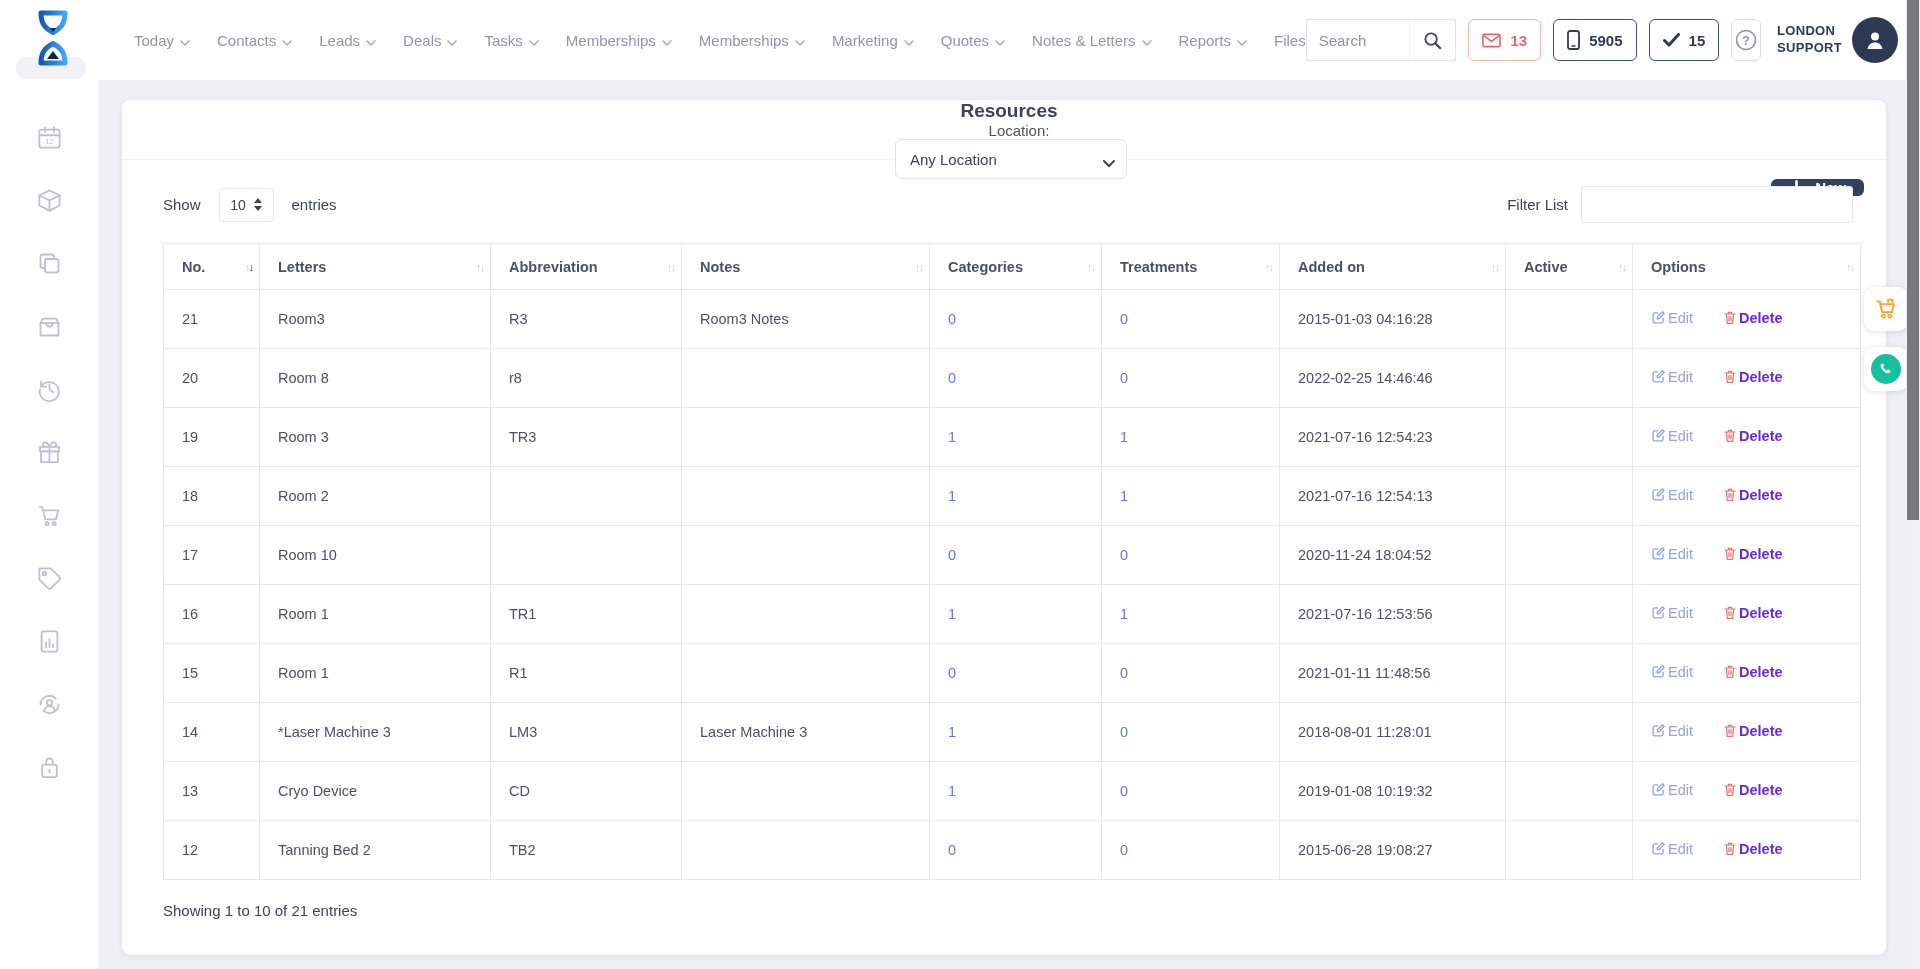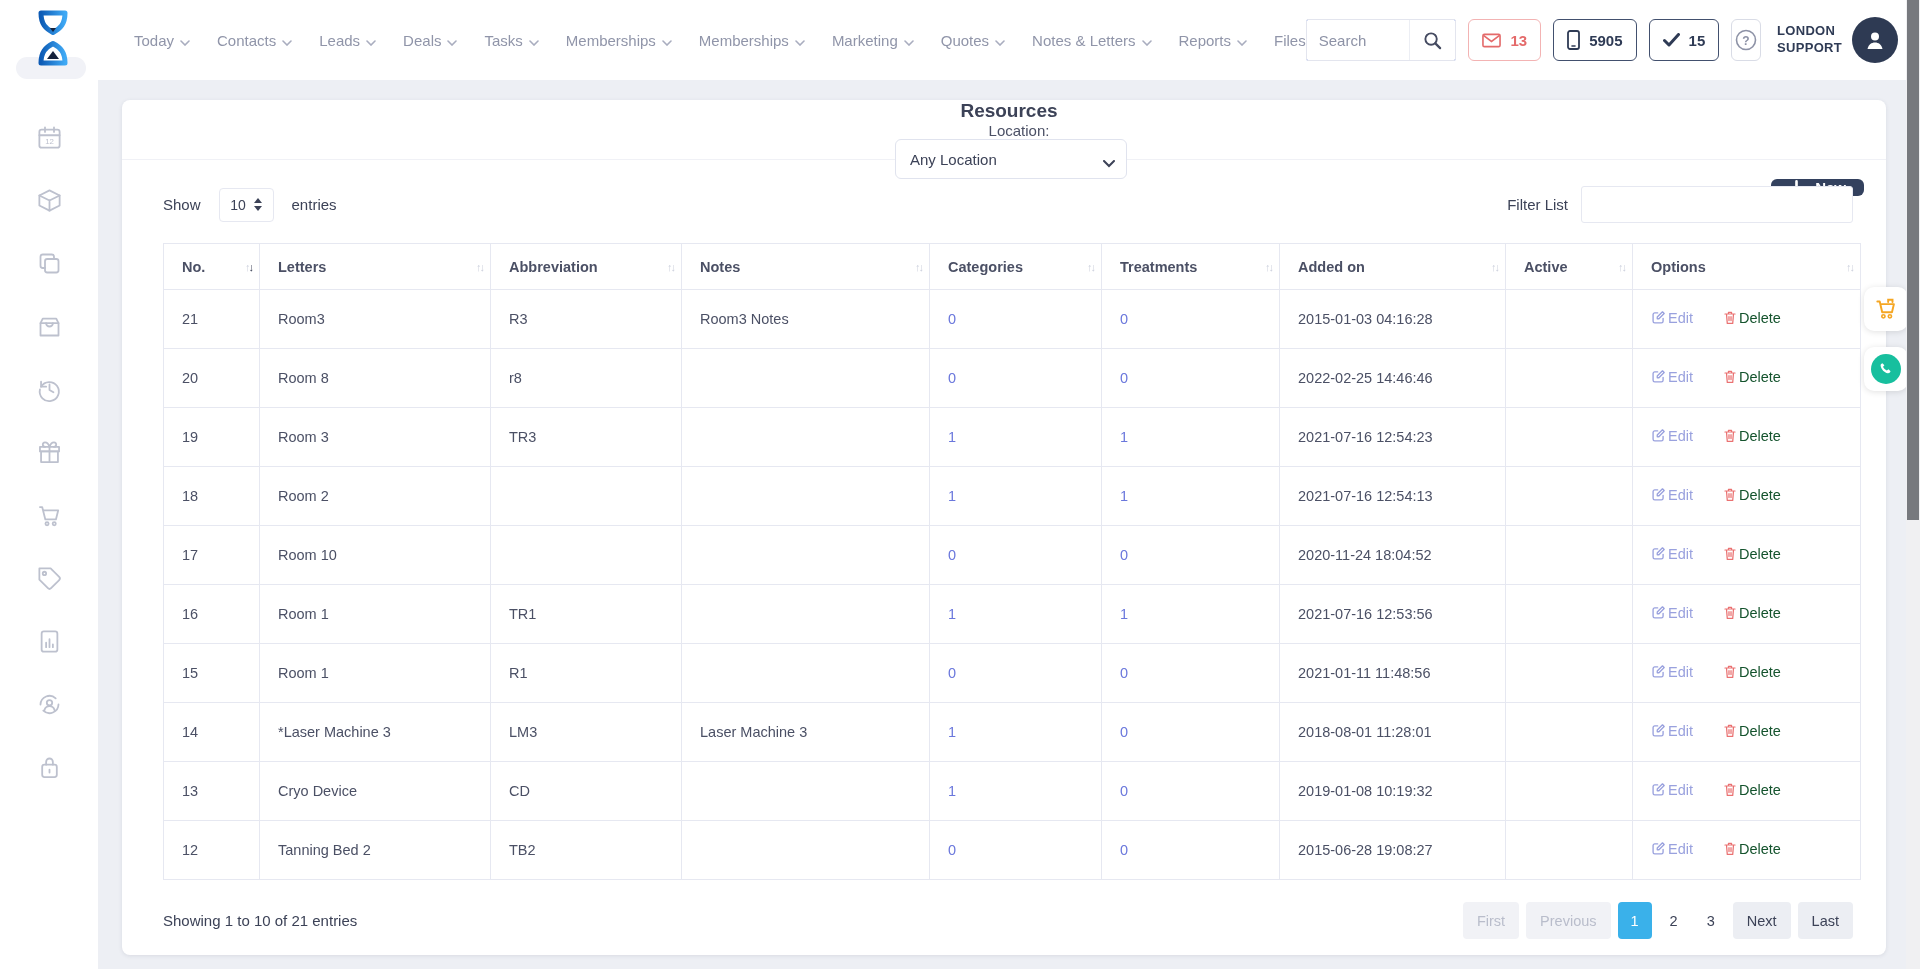--- a/index.html
+++ b/index.html
@@ -83,21 +83,21 @@
           font-size:11px; color:#ccd0dd; letter-spacing:-2px; font-weight:normal; }
   .sort b { font-weight:normal; color:#ccd0dd; }
   .sort b.active { color:#3c4257; }
   td.cell-link { color:#6a77dc; cursor:pointer; }
   .checkbox { width:17px; height:17px; background:#1766e0; border-radius:3px; position:relative;
               cursor:pointer; }
   .checkbox::after { content:"✓"; position:absolute; left:2.5px; top:0.5px; color:#fff;
                      font-size:13px; font-weight:bold; }
   .opt-link { display:inline-flex; align-items:flex-start; gap:2px; cursor:pointer; font-size:14.5px; }
   .opt-edit { color:#99a1de; margin-right:30px; }
-  .opt-delete { color:#14532d; }
+  .opt-delete { color:#6d28d9;font-weight:bold; }
   
   .table-footer { display:flex; justify-content:space-between; align-items:center; margin-top:22px; }
   .summary { font-size:15px; color:#3c4257; }
   .pagination { display:flex; align-items:center; gap:7px; }
   .pg { height:37px; border-radius:4px; font-size:14.5px; display:flex; align-items:center;
         padding:0 14px; cursor:pointer; user-select:none; }
   .pg.disabled { background:#f1f2f6; color:#b9bdcb; cursor:default; }
   .pg.btn { background:#eceef3; color:#3c4257; }
   .pg.num { background:transparent; color:#3c4257; padding:0 11px; }
   .pg.active { background:#3ab1ea; color:#fff; padding:0 13px; }
@@ -616,29 +616,20 @@
                         <path d="M7.7 8.5v5M10.3 8.5v5" fill="none" stroke="#ea7171" stroke-width="1.6" stroke-linecap="round" stroke-linejoin="round"></path>
                       </svg></span>
                     <span>Delete</span>
                   </span></td>
               </tr>
             </tbody>
         </table>
 
         <div class="table-footer">
           <span class="summary">Showing 1 to 10 of 21 entries</span>
-          <div class="pagination" id="pagination">
-              <span class="pg disabled">First</span>
-              <span class="pg disabled">Previous</span>
-              <span class="pg active">1</span>
-              <span class="pg num">2</span>
-              <span class="pg num">3</span>
-              <span class="pg btn">Next</span>
-              <span class="pg btn">Last</span>
-            </div>
         </div>
       </div>
 
     </section>
   </main>
 </div>
 
 <div class="float-btn float-cart">
   <svg width="26" height="26" viewBox="0 0 24 24">
     <path d="M4 5h2.2l2.3 10h9l1.8-7.5H8" fill="none" stroke="#f5a623" stroke-width="1.8" stroke-linecap="round" stroke-linejoin="round"></path>

